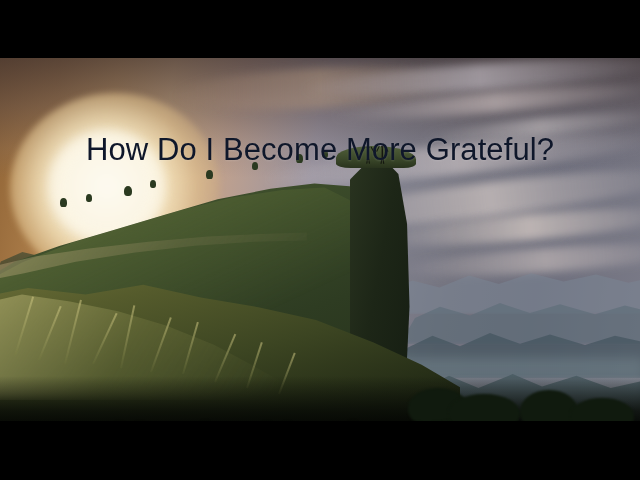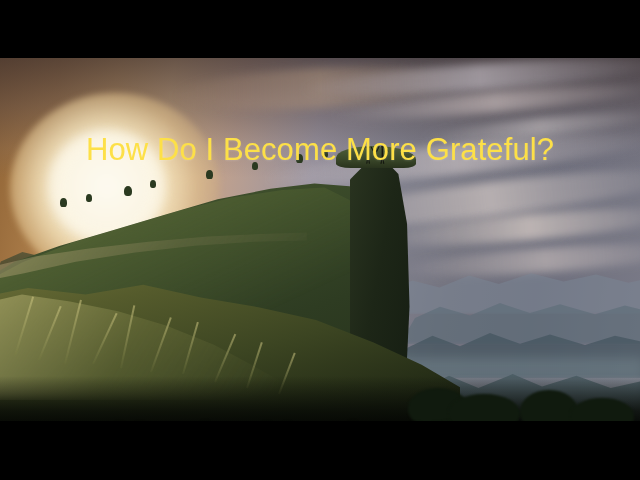--- a/index.html
+++ b/index.html
@@ -138,21 +138,21 @@
   
   .shrub{position:absolute;background:#101a0e;border-radius:50% 50% 46% 46%;filter:blur(1px);}
 
   
   #people{position:absolute;left:356px;top:82px;width:44px;height:28px;z-index:12;}
 
   
   #title-text{position:absolute;left:0;top:74px;width:640px;z-index:30;
     text-align:center;
     font-size:31px;font-weight:400;letter-spacing:.1px;
-    color:#fde047;
+    color:#0f172a;
     white-space:nowrap;
     text-shadow:0 1px 2px rgba(255,255,255,.12);}
   #bottom-text{position:absolute;left:0;top:358px;width:640px;z-index:30;
     text-align:center;
     font-size:38px;font-weight:400;letter-spacing:.2px;
     color:#f6f2ea;
     white-space:nowrap;
     text-shadow:0 1px 5px rgba(0,0,0,.45);}
 </style>
 </head>

